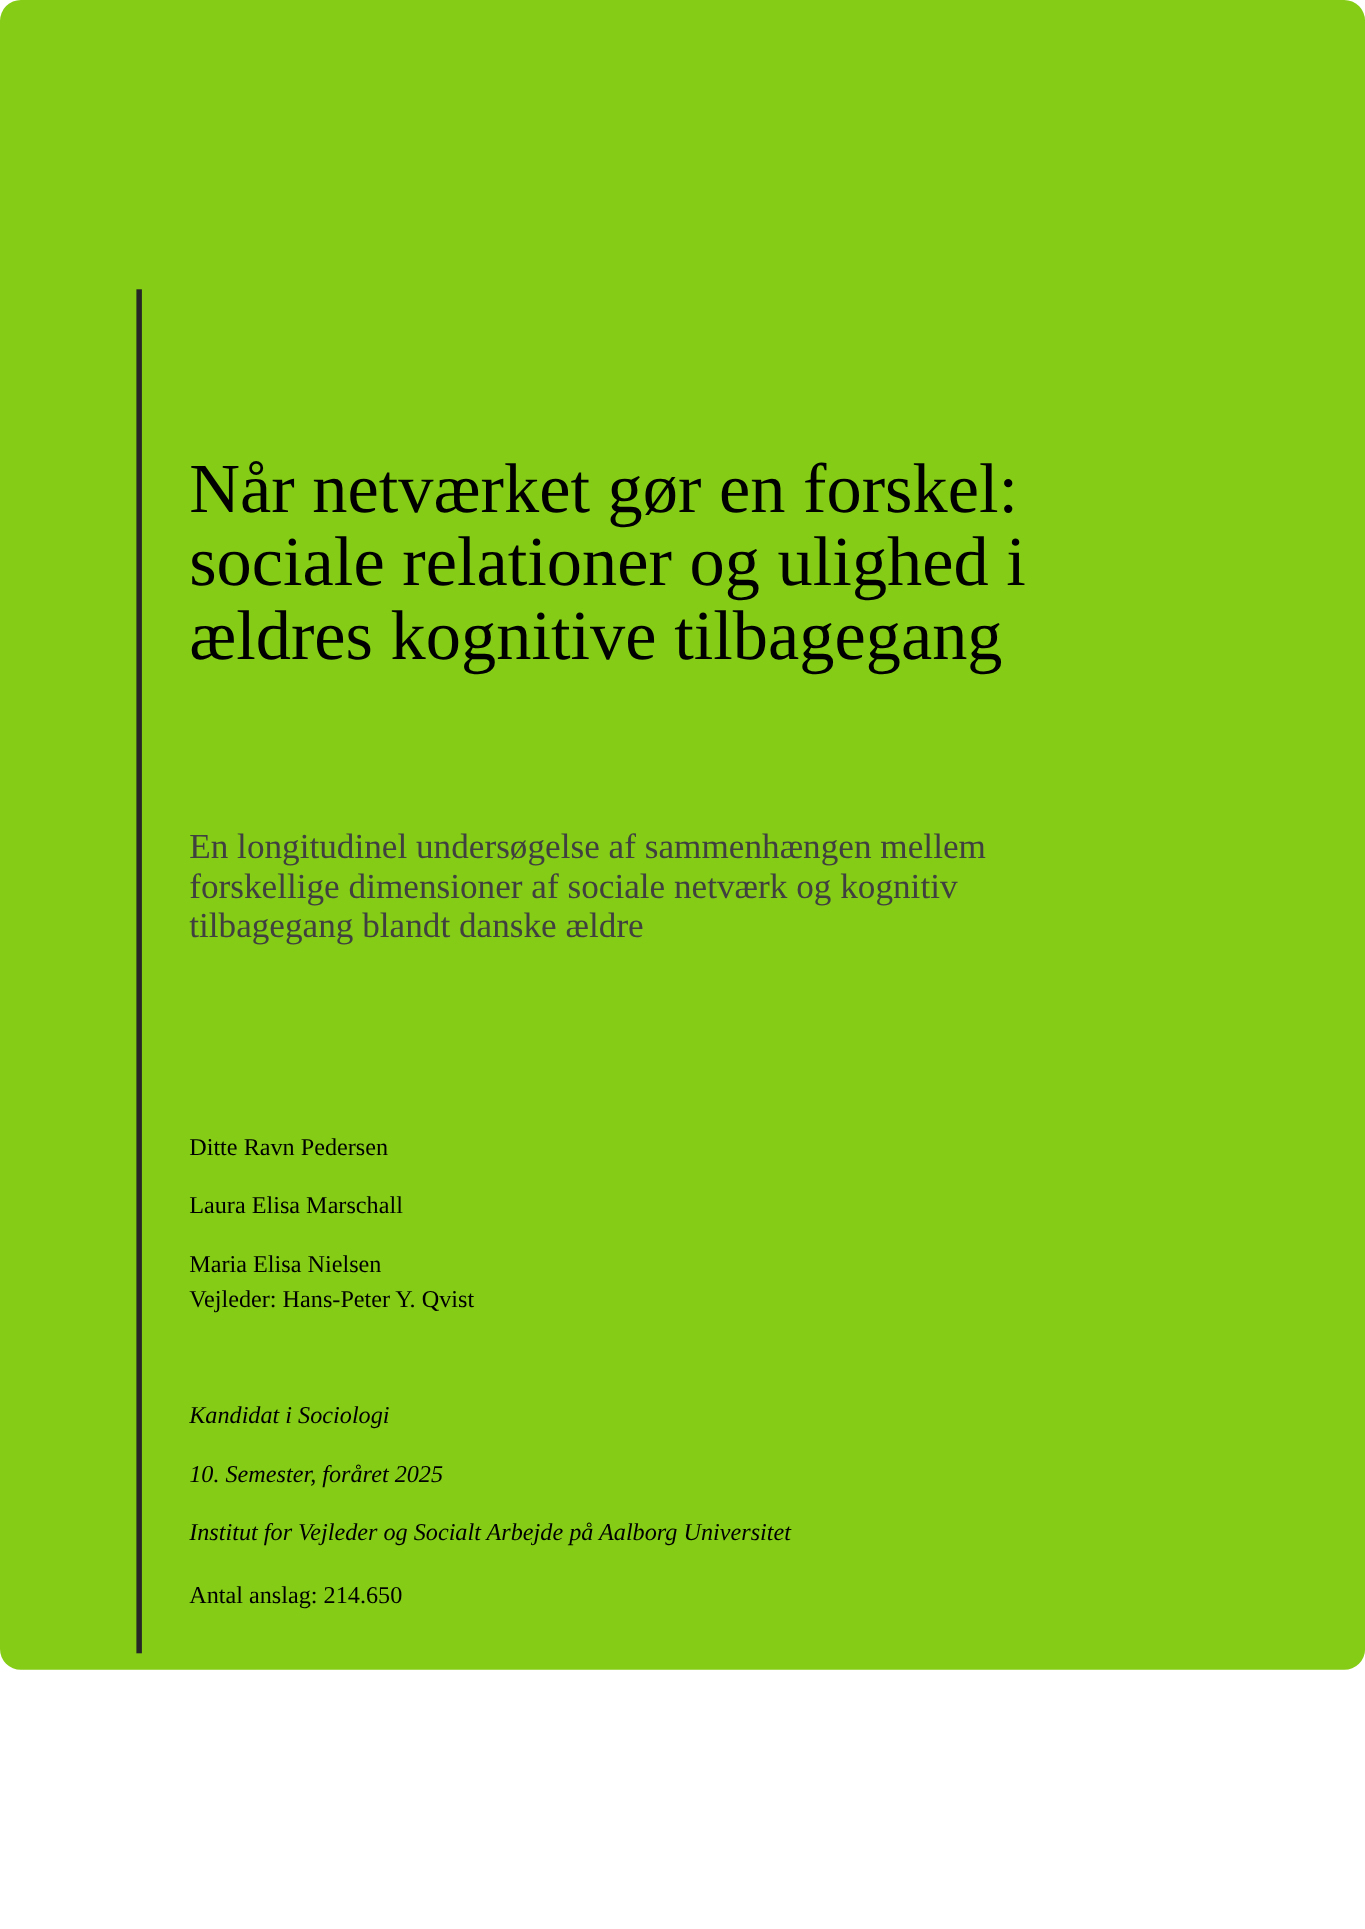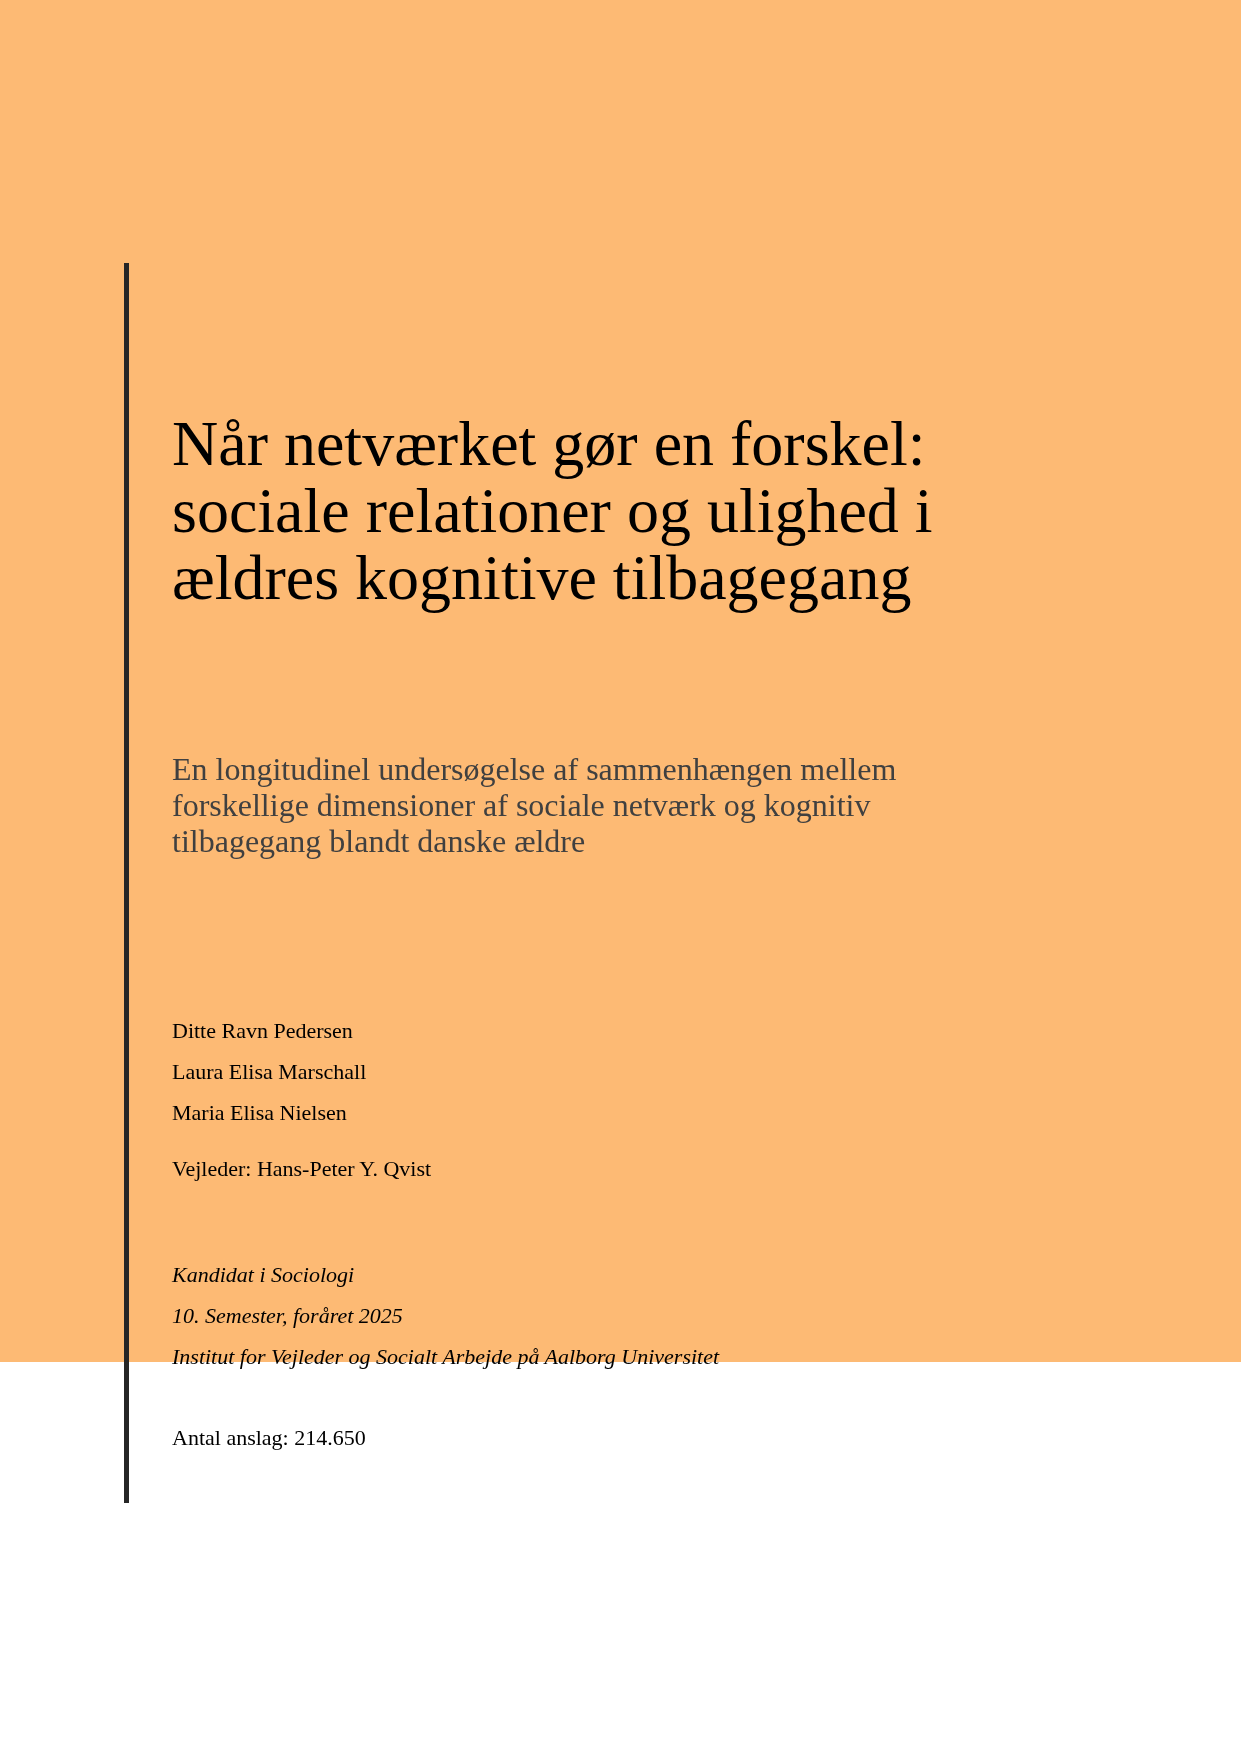--- a/index.html
+++ b/index.html
@@ -12,22 +12,23 @@
       height: 1754px;
       position: relative;
       overflow: hidden;
       font-family: "Liberation Serif", "DejaVu Serif", serif;
       color: #000000;
     }
     .page {
       position: absolute;
       left: 0; top: 0;
       width: 1241px;
-      height: 1362px;
-      background: #fdba74;
+      height: 1518px;
+      background: #84cc16;
+      border-radius: 19px;
     }
     .side-bar {
       position: absolute;
       left: 124px;
       top: 263px;
       width: 5px;
       height: 1240px;
       background: #262626;
     }
     .title {
@@ -56,21 +57,21 @@
     .subtitle .line { display: block; }
     .info {
       position: absolute;
       left: 172px;
       margin: 0;
       font-size: 22px;
       line-height: 41px;
       color: #000000;
       white-space: nowrap;
     }
-    .info .line { display: block; }
+    .info .line { display: block; margin-top: 12px; }
     .authors { top: 1010px; }
     .supervisor { top: 1148px; font-family: Liberation Serif, serif; }
     .program { top: 1254px; font-style: italic; }
     .chars { top: 1417px; }
   </style>
 </head>
 <body>
 
 <div class="page">
   <div class="side-bar"></div>

